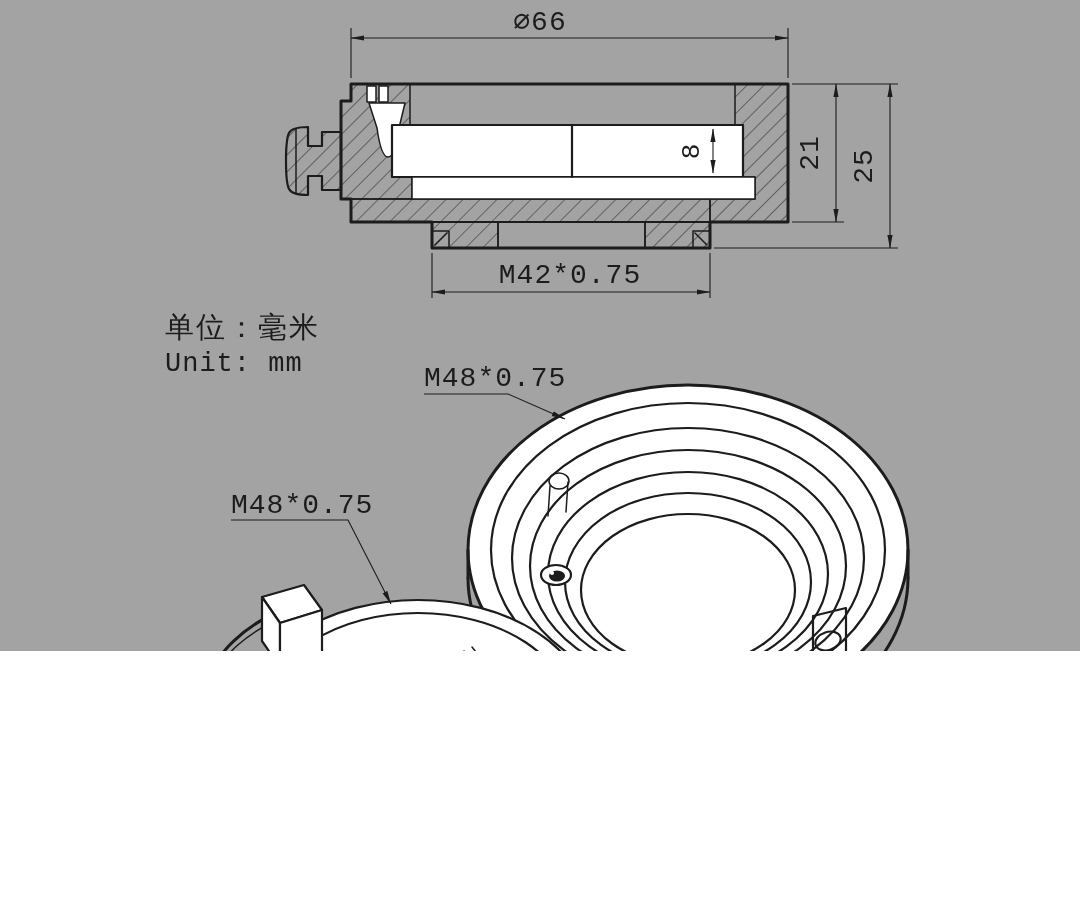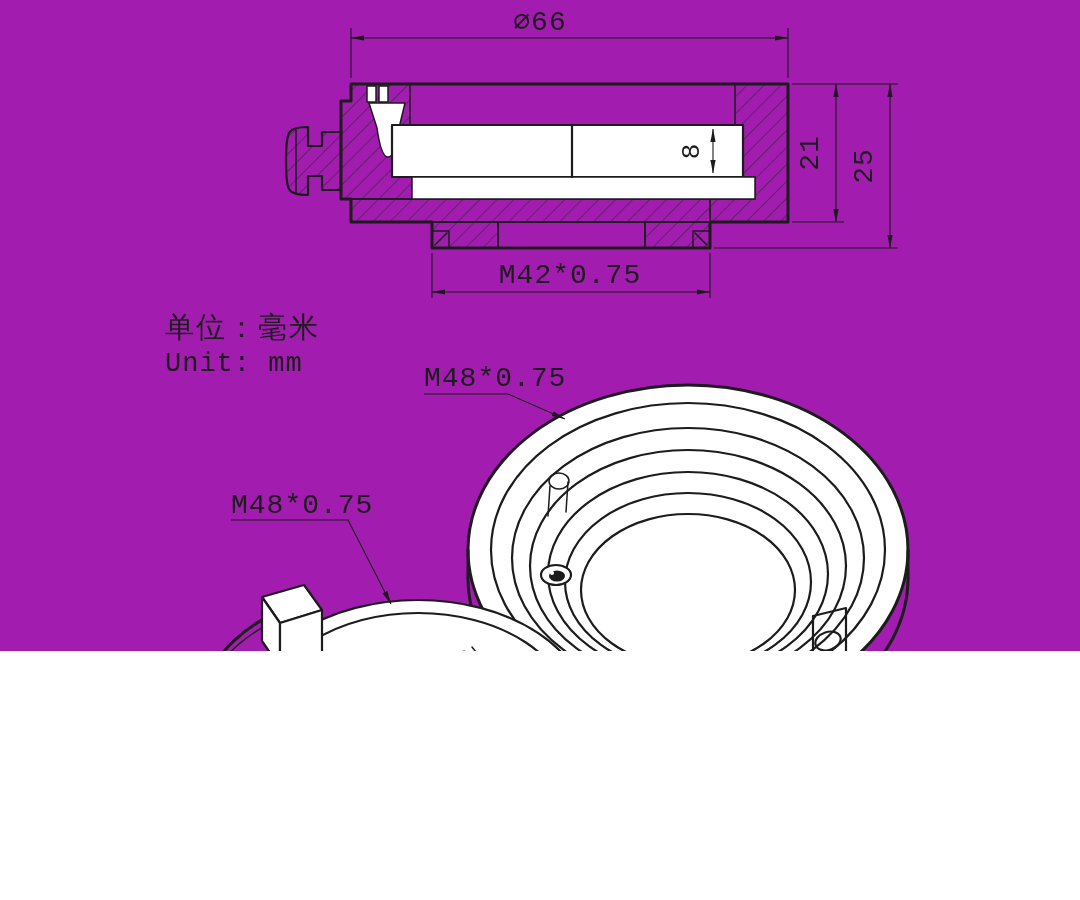--- a/index.html
+++ b/index.html
@@ -1,16 +1,16 @@
 <!DOCTYPE html>
 <html><head>
 <meta charset="utf-8">
 <style>
   html,body{margin:0;padding:0;background:#ffffff;}
-  .canvas{position:relative;width:1080px;height:651px;background:#a21caf;overflow:hidden;}
+  .canvas{position:relative;width:1080px;height:651px;background:#a3a3a3;overflow:hidden;}
   svg{display:block;}
   .ln{stroke:#1c1c1c;fill:none;stroke-linecap:round;stroke-linejoin:round;}
   .thick{stroke-width:3;}
   .med{stroke-width:2.2;}
   .fine{stroke-width:1.5;}
   .dimline{stroke:#1c1c1c;stroke-width:1.1;fill:none;}
   .white{fill:#ffffff;}
   .hatchfill{fill:url(#hp);}
   .dimtxt{font-family:"Liberation Mono","DejaVu Sans Mono","DejaVu Sans",monospace;
           font-size:28px;fill:#1c1c1c;letter-spacing:1px;}

